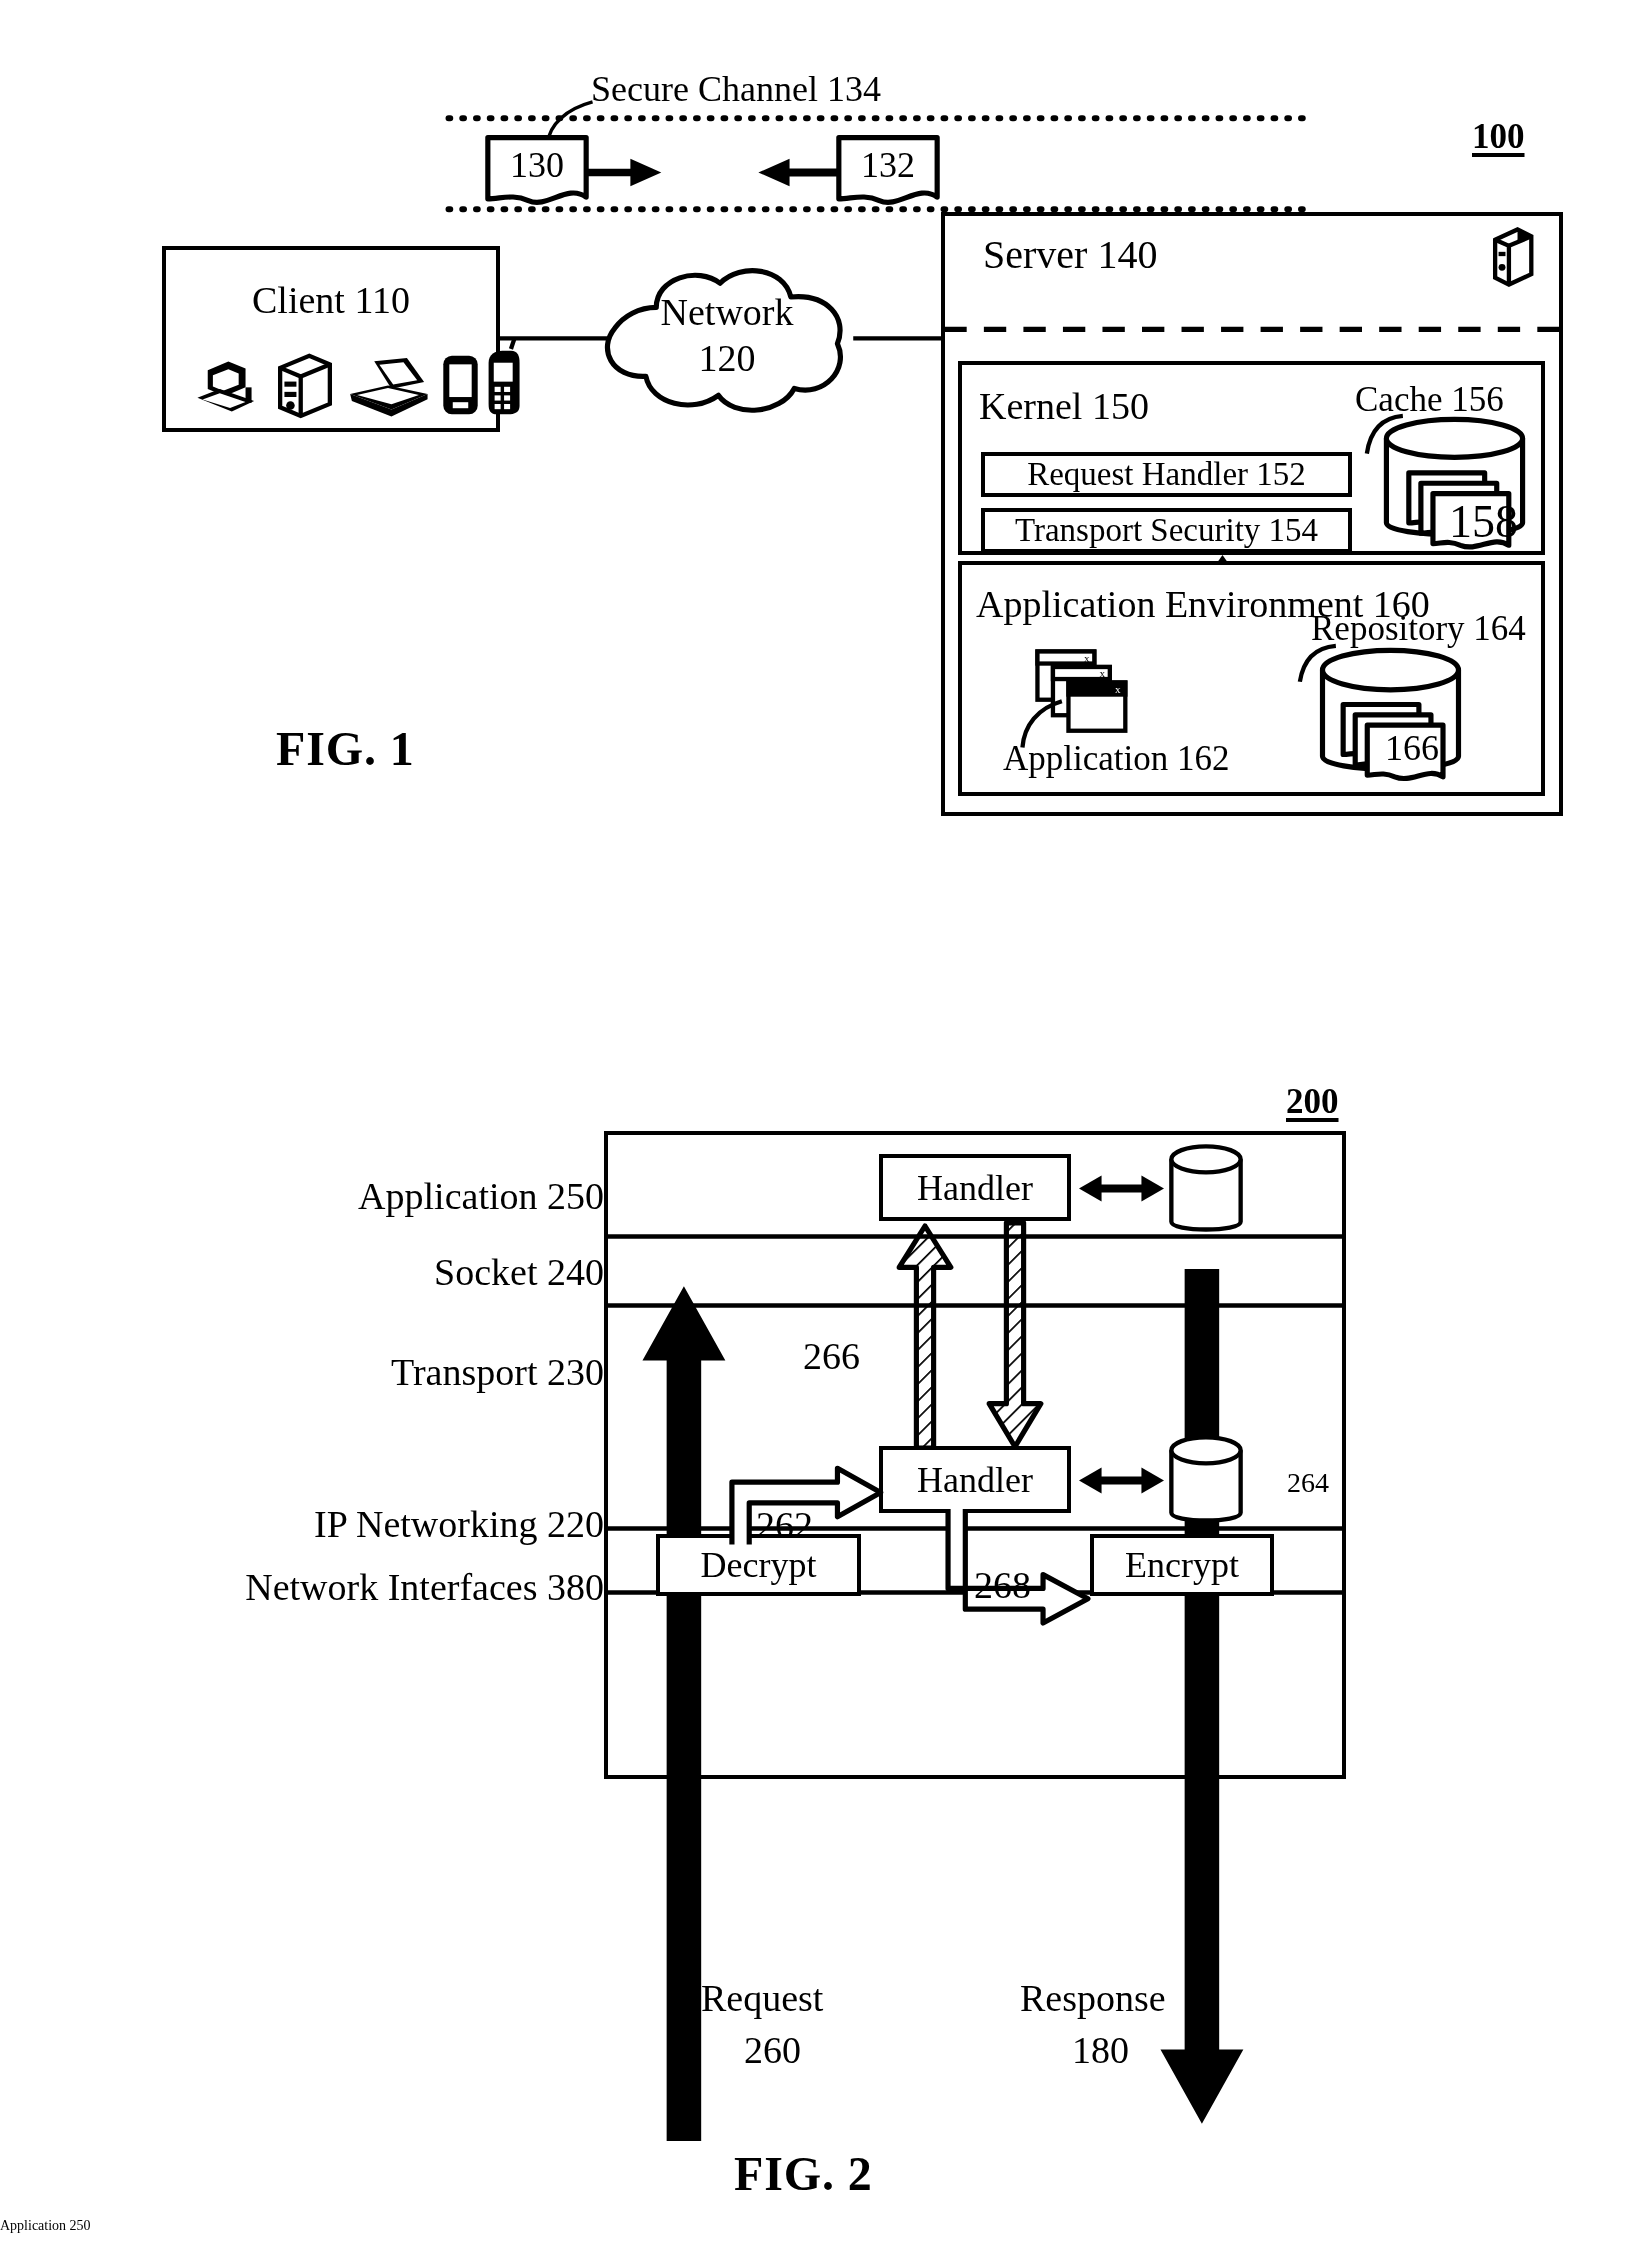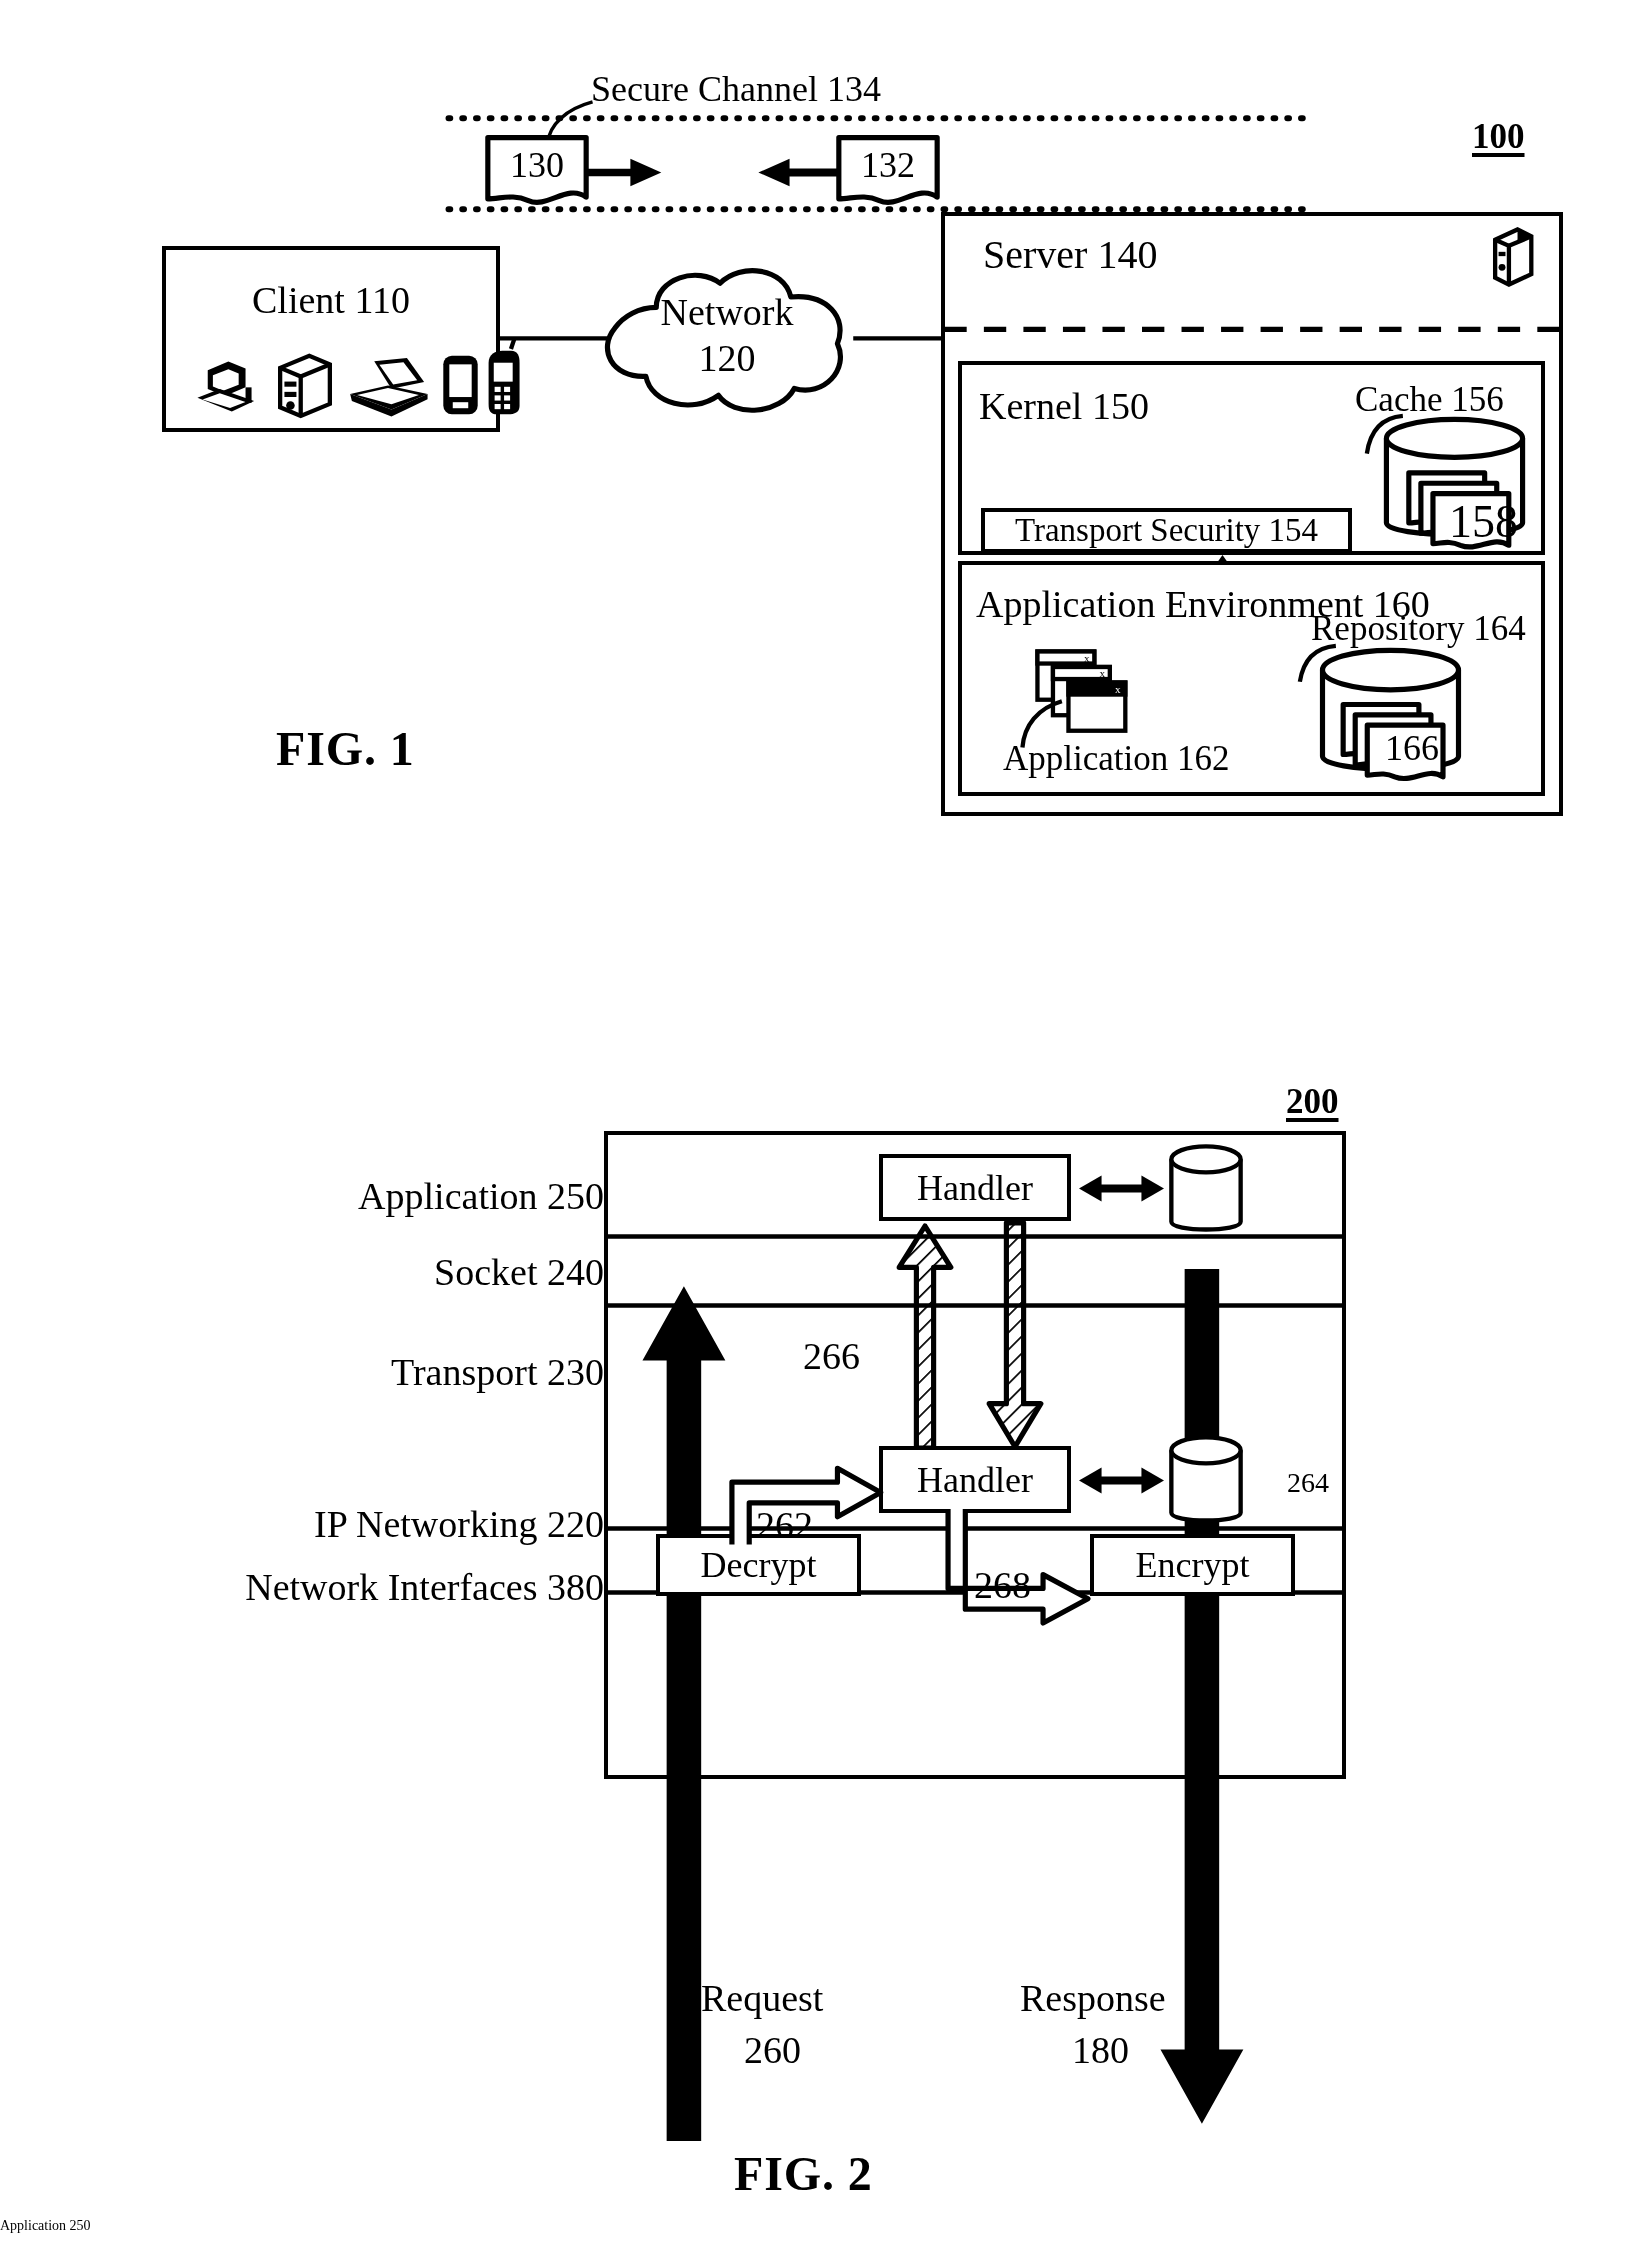--- a/index.html
+++ b/index.html
@@ -142,20 +142,23 @@
     </g>
   </svg>
 
   <svg style="left:941px;top:325px;" width="622" height="8.6" viewBox="0 0 720 10">
     <line x1="2" y1="5" x2="718" y2="5" stroke="#000" stroke-width="6" stroke-dasharray="26 20"></line>
   </svg>
 
   <div class="box" style="left:958px;top:361px;width:587px;height:194px;border-width:4.3px;"></div>
   <div class="txt" style="left:979px;top:387px;font-size:38px;">Kernel 150</div>
 
+  <div class="box ctr" style="left:981px;top:452px;width:371px;height:45px;border-width:4.3px;font-size:33px;">
+    <span>Request Handler 152</span>
+  </div>
   <div class="box ctr" style="left:981px;top:508px;width:371px;height:45px;border-width:4.3px;font-size:33px;">
     <span>Transport Security 154</span>
   </div>
 
   <div class="txt" style="left:1355px;top:382px;font-size:35px;">Cache 156</div>
   <svg style="left:1360px;top:414px;" width="48" height="45" viewBox="0 0 56 52">
     <path d="M50 2 C 26 4, 12 18, 8 46" fill="none" stroke="#000" stroke-width="5"></path>
   </svg>
   <svg style="left:1381px;top:416px;" width="147" height="131" viewBox="0 0 170 152">
     <g fill="#fff" stroke="#000" stroke-width="6">
@@ -308,21 +311,21 @@
 
   <div class="box ctr" style="left:656px;top:515px;width:205px;height:62px;border-width:4.3px;font-size:36px;">
     <span>Decrypt</span>
   </div>
 
   <svg style="left:725px;top:432px;" width="173" height="97" viewBox="0 0 200 112">
     <path d="M8 108 L8 36 L130 36 L130 20 L180 48 L130 76 L130 60 L28 60 L28 108" fill="#fff" stroke="#000" stroke-width="6" stroke-linejoin="round"></path>
   </svg>
   <div class="txt" style="left:756px;top:487px;font-size:38px;">262</div>
 
-  <div class="box ctr" style="left:1090px;top:515px;width:205px;height:62px;border-width:4.3px;font-size:36px;">
+  <div class="box ctr" style="left:1090px;top:515px;width:184px;height:62px;border-width:4.3px;font-size:36px;">
     <span>Encrypt</span>
   </div>
 
   <svg style="left:941px;top:490px;" width="173" height="95" viewBox="0 0 200 110">
     <path d="M8 0 L8 92 L118 92 L118 76 L170 104 L118 132 L118 116 L28 116 L28 0" fill="#fff" stroke="#000" stroke-width="6" stroke-linejoin="round"></path>
   </svg>
   <div class="txt" style="left:974px;top:547px;font-size:38px;">268</div>
 
   <div class="txt" style="left:701px;top:960px;font-size:38px;">Request</div>
   <div class="txt" style="left:744px;top:1012px;font-size:38px;">260</div>

